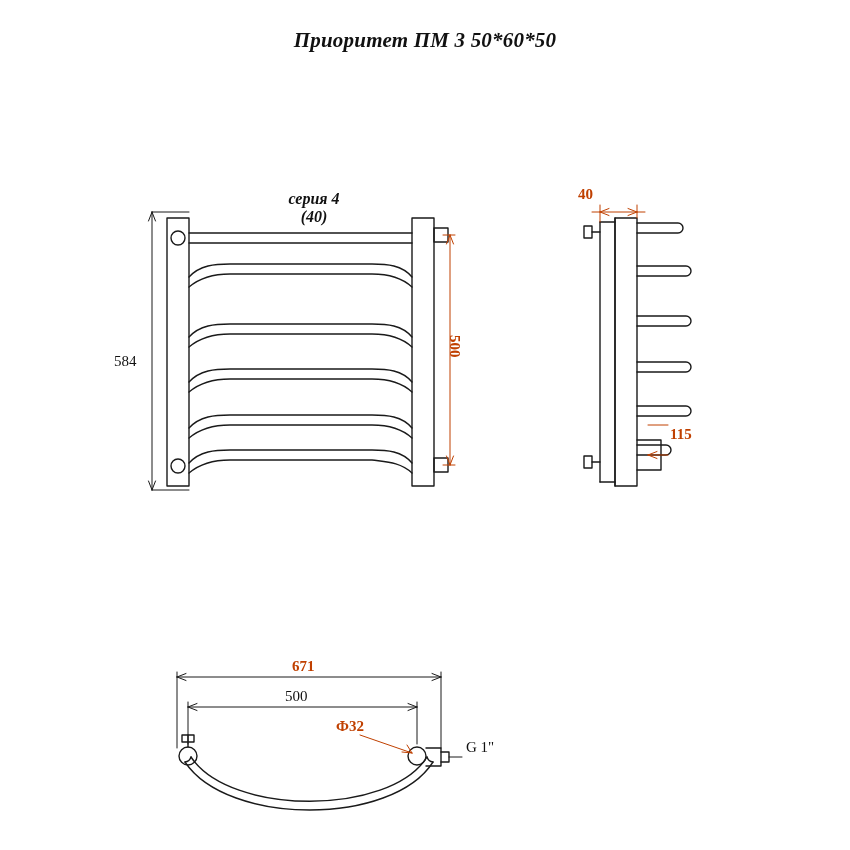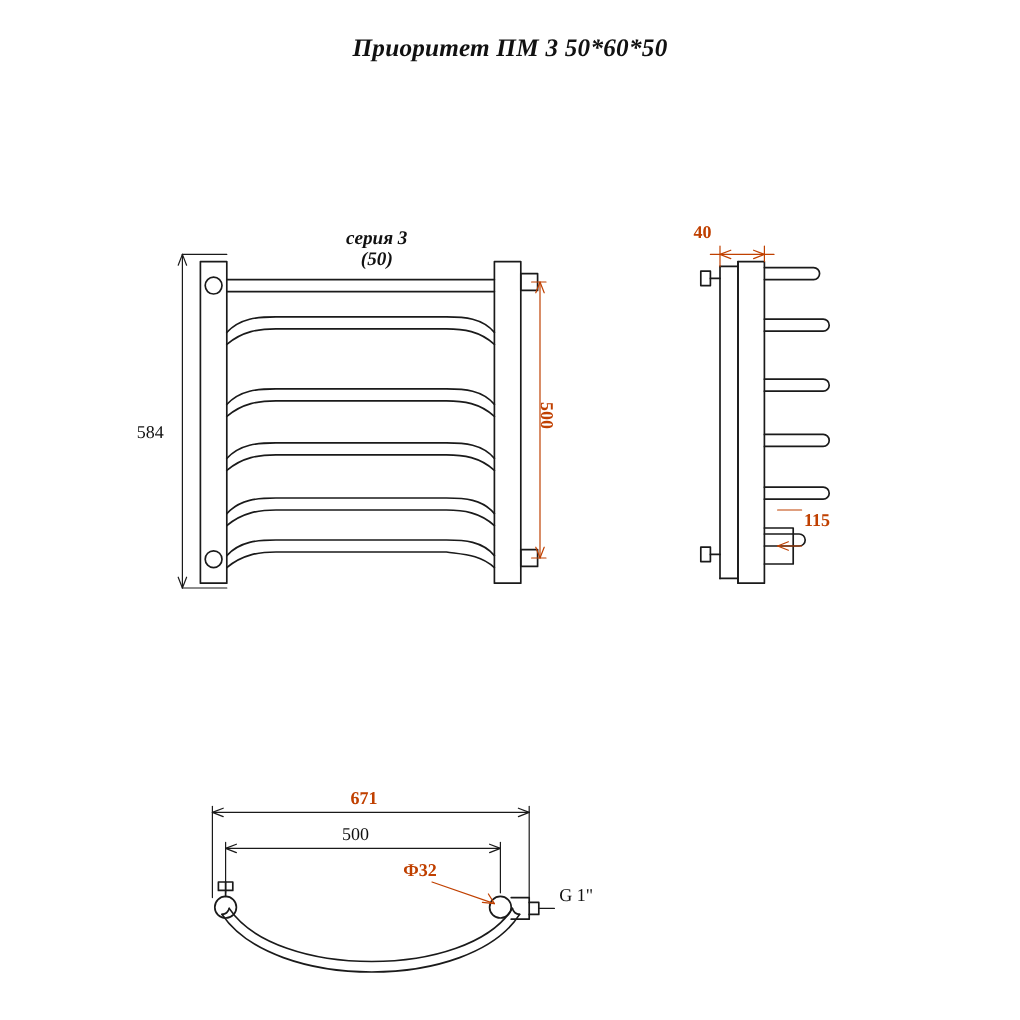--- a/index.html
+++ b/index.html
@@ -191,22 +191,22 @@
       <path d="M412 753 l -10 -1 M412 753 l -5 -8"></path>
     </g>
 
     <g stroke-width="1">
       <path d="M449 757 H462"></path>
     </g>
   </g>
 </svg>
 
 <div class="lbl lbl-series" style="left:264px; top:190px; width:100px;">
-  <div>серия 3</div>
-  <div>(50)</div>
+  <div>серия 4</div>
+  <div>(40)</div>
 </div>
 
 <div class="lbl lbl-black" style="left:114px; top:353px;">584</div>
 
 <div class="lbl lbl-dim" style="left:446px; top:335px; writing-mode:vertical-rl; text-orientation:mixed;">500</div>
 
 <div class="lbl lbl-dim" style="left:578px; top:186px;">40</div>
 
 <div class="lbl lbl-dim" style="left:670px; top:426px;">115</div>
 

